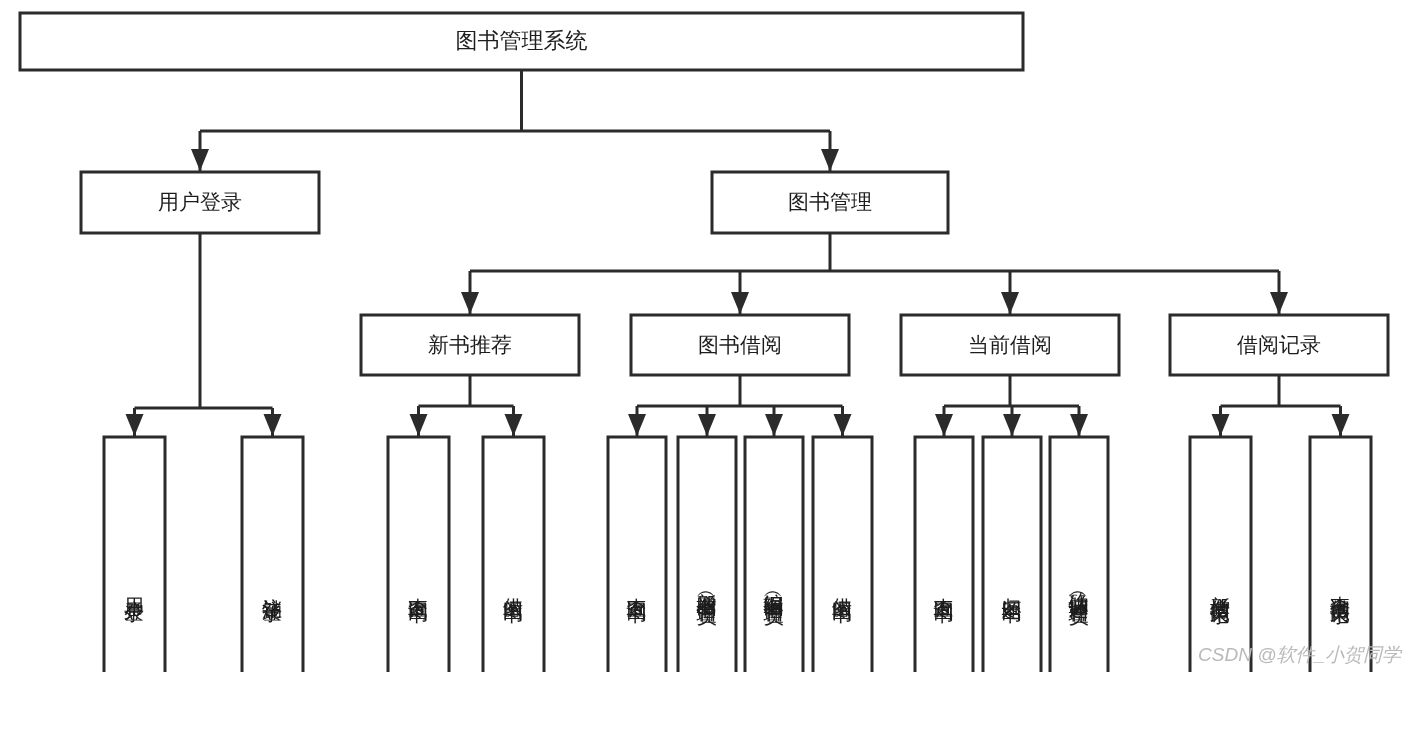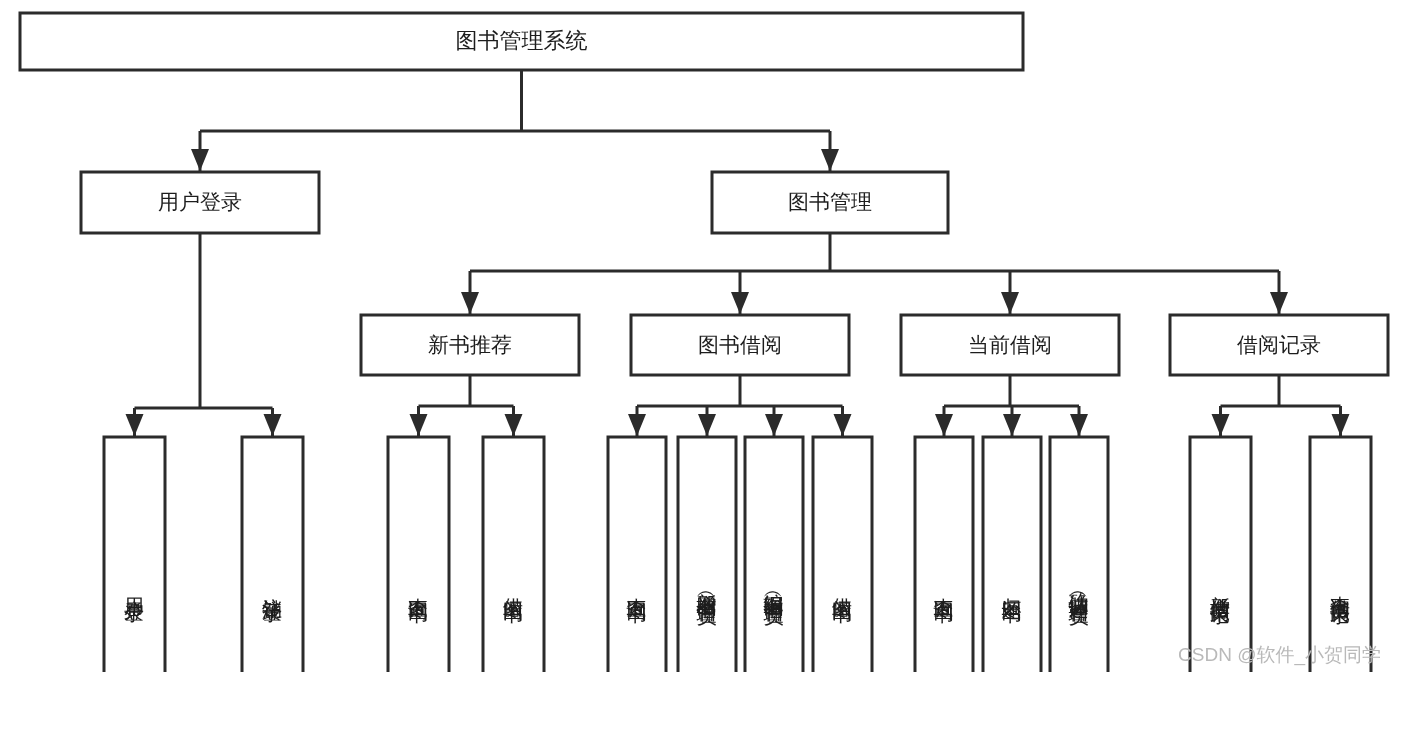--- a/index.html
+++ b/index.html
@@ -62,27 +62,28 @@
     line-height: 1;
     display: flex;
     align-items: center;
     justify-content: center;
     text-align: center;
     pointer-events: none;
     user-select: none;
   }
   .watermark {
     position: absolute;
-    right: 24px;
+    right: 4px;
     bottom: 4px;
     font-family: "Liberation Sans", "DejaVu Sans", sans-serif;
     font-size: 19px;
     color: #b9b9b9;
     white-space: nowrap;
     user-select: none;
+    font-style: italic;
   }
 </style>
 </head>
 <body>
 
 <div id="diagram-root">
 
   <svg id="tree-svg" viewBox="0 0 1405 747">
     <g id="connector-layer">
         <line x1="521.5" y1="70" x2="521.5" y2="131" class="connector"></line>

